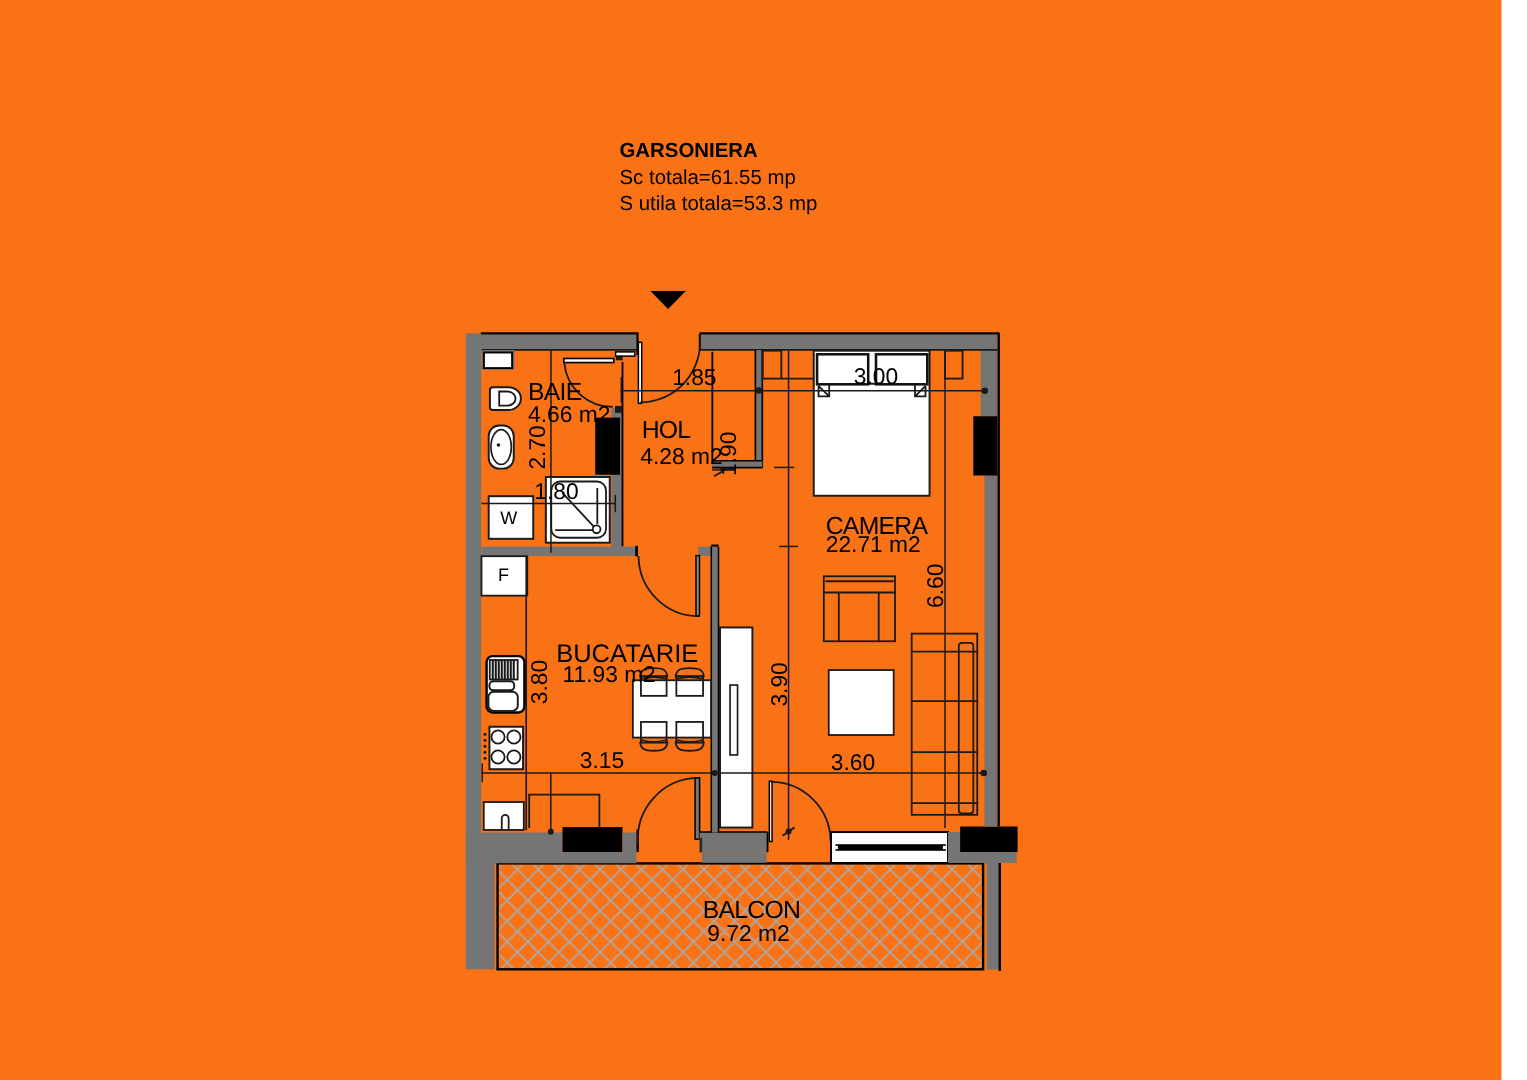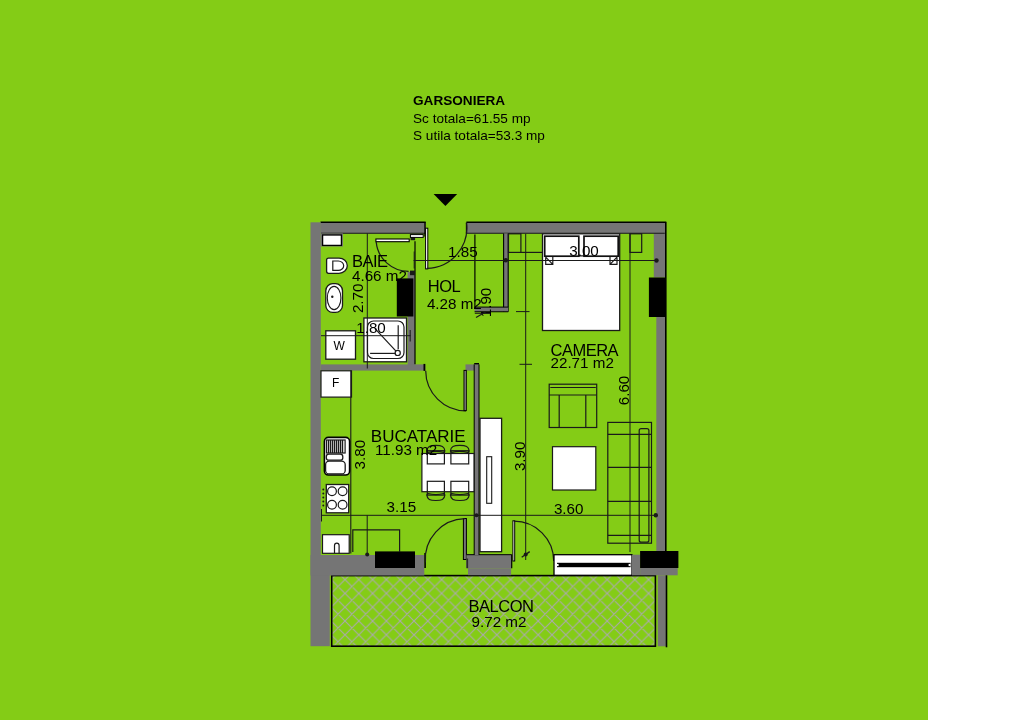--- a/index.html
+++ b/index.html
@@ -1,16 +1,16 @@
 <!DOCTYPE html>
 <html><head>
 <meta charset="utf-8">
 <style>
   html,body{margin:0;padding:0;background:#ffffff;}
-  #page{position:relative;width:928px;height:720px;background:#84cc16;overflow:hidden;
+  #page{position:relative;width:1001px;height:720px;background:#f97316;overflow:hidden;
         font-family:"Liberation Sans", sans-serif;}
   svg{position:absolute;left:0;top:0;}
   text{fill:#000000;}
 </style>
 </head>
 <body>
 <div id="page">
 <svg width="1018" height="720" viewBox="0 0 1018 720">
 <defs>
 <pattern id="hatch" width="13.8" height="13.8" patternUnits="userSpaceOnUse">

